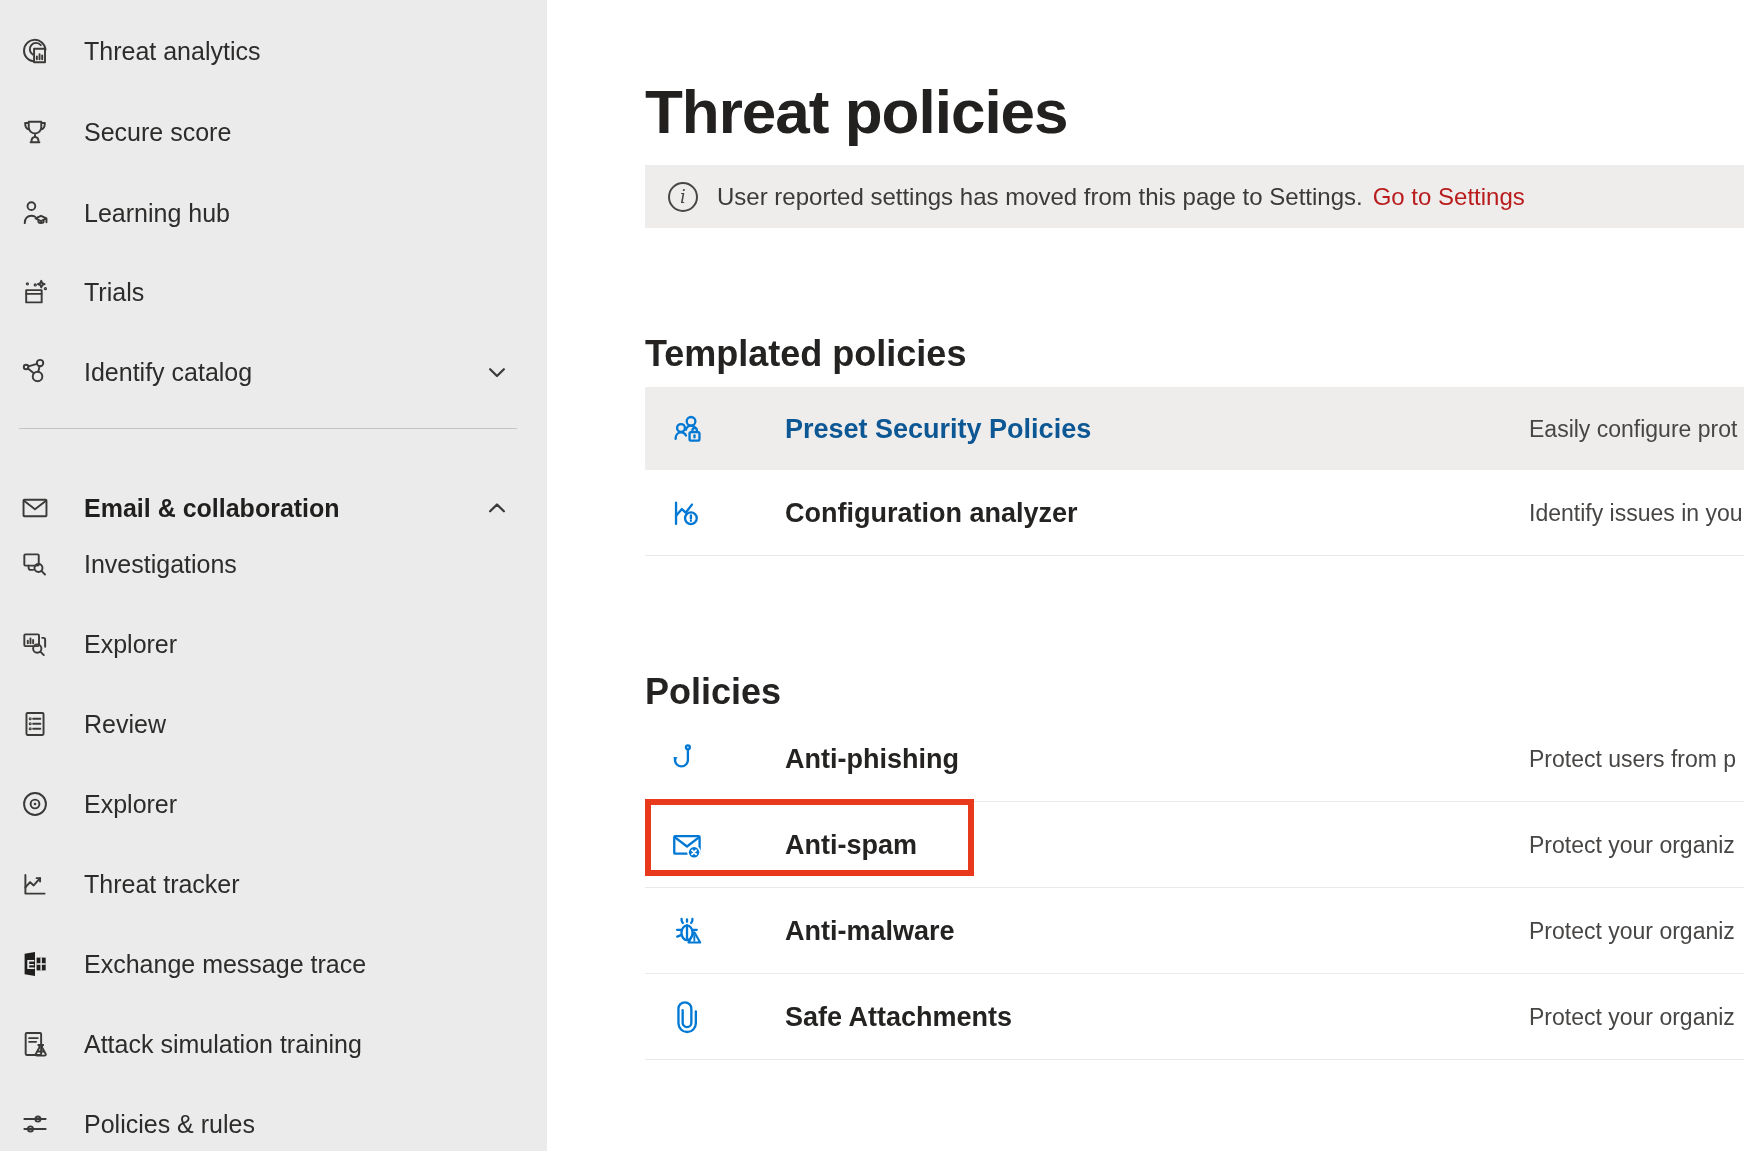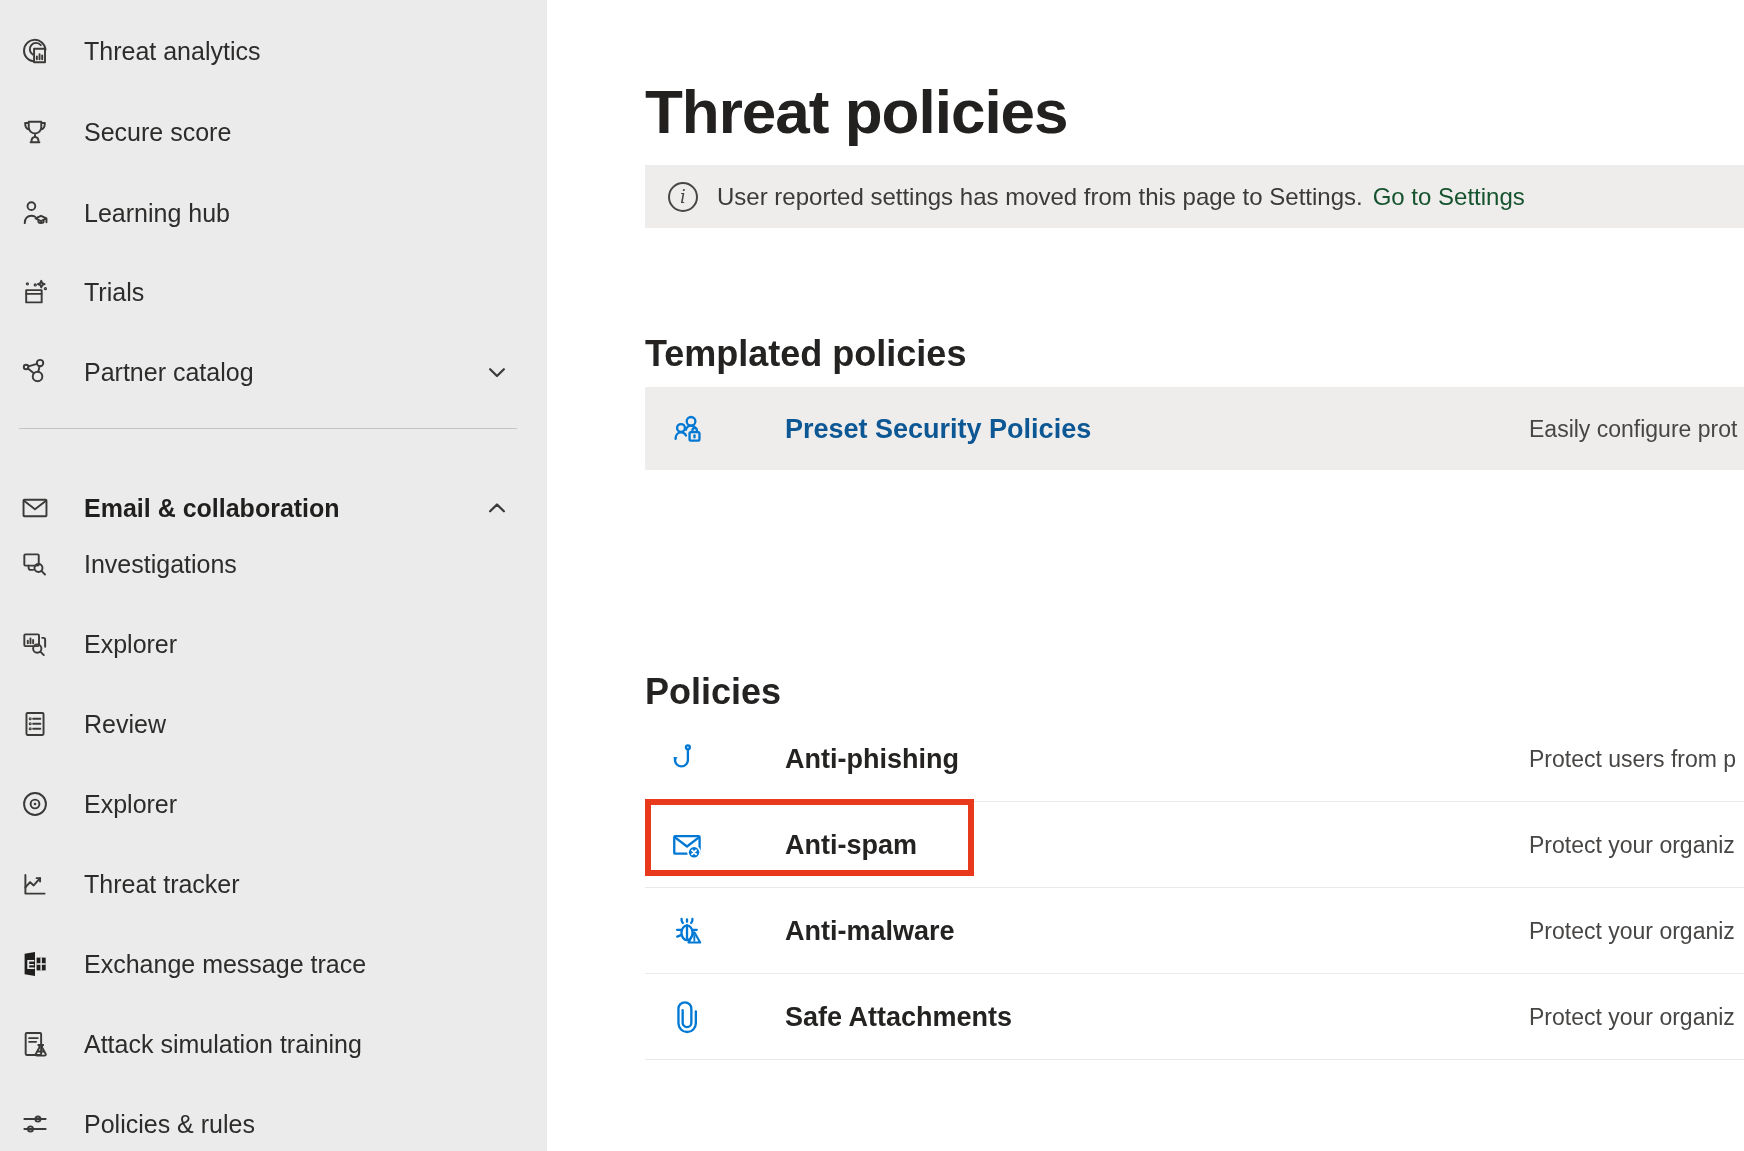--- a/index.html
+++ b/index.html
@@ -25,21 +25,21 @@
   
   .main { position:absolute; left:547px; top:0; width:1197px; height:1151px; background:#ffffff; }
   .page-title { position:absolute; left:98px; top:34px; font-size:62px; font-weight:700;
     color:#232120; letter-spacing:-1px; white-space:nowrap; }
   .banner { position:absolute; left:98px; top:165px; width:1099px; height:63px;
     background:#eeedec; display:flex; align-items:center; }
   .info-icon { width:30px; height:30px; min-width:30px; border:2px solid #494745; border-radius:50%;
     margin-left:23px; display:flex; align-items:center; justify-content:center;
     color:#494745; font-size:18px; font-family:"DejaVu Serif", serif; font-style:italic; line-height:1; }
   .banner-text { margin-left:19px; font-size:24px; color:#3b3a39; white-space:nowrap; }
-  .banner-link { margin-left:10px; font-size:24px; color:#14532d; white-space:nowrap; cursor:pointer; }
+  .banner-link { margin-left:10px; font-size:24px; color:#b91c1c; white-space:nowrap; cursor:pointer; }
 
   .section-heading { position:absolute; left:98px; font-size:36px; font-weight:700; color:#242322; white-space:nowrap; }
   #heading-templated { top:303px; }
   #heading-policies  { top:641px; }
 
   .rows { position:absolute; left:98px; width:1099px;margin-top:12px; }
   #templated-rows { top:375px; }
   #policy-rows    { top:704px; }
   .prow { position:relative; height:86px; border-bottom:1px solid #ebe9e8; cursor:pointer; background:transparent; }
   .prow.selected { height:83px; border-bottom:none; background:#eeedec; }
@@ -109,21 +109,21 @@
 
   <div class="nav-item" style="top:332px">
     <span class="ico">
       <svg viewBox="0 0 24 24">
           <circle class="sb-stroke" cx="5.3" cy="8.3" r="1.7"></circle>
           <circle class="sb-stroke" cx="15.8" cy="5.3" r="2.4"></circle>
           <circle class="sb-stroke" cx="13.9" cy="15.4" r="3.6"></circle>
           <path class="sb-stroke" d="M7 7.8l6.5-1.9M15.4 7.6l-.9 4.3M6.7 9.4l4.4 3.6"></path>
         </svg>
     </span>
-    <span class="lbl">Partner catalog</span>
+    <span class="lbl">Identify catalog</span>
     <span class="chev">
       <svg viewBox="0 0 24 24">
           <polyline points="6.5,9.8 12,15.2 17.5,9.8" fill="none" stroke="#3b3a39" stroke-width="1.8" stroke-linecap="round" stroke-linejoin="round"></polyline>
         </svg>
     </span>
   </div>
 
   <div class="sb-divider"></div>
 
   <div class="nav-item section" style="top:468px">
@@ -263,20 +263,33 @@
             <path class="bl" d="M4.4 18.6c0-2.6 1.5-4.3 3.6-4.3 1.5 0 2.7.8 3.3 2"></path>
             <path class="bl" d="M15.6 14.1v-1.2a1.5 1.5 0 0 1 3 0v1.2"></path>
             <rect class="bl" x="13.7" y="14.1" width="6.6" height="5.6" rx=".9" fill="#eeedec"></rect>
             <path class="bl" d="M17 16.2v1.4"></path>
           </svg>
       </span>
       <span class="lbl">Preset Security Policies</span>
       <span class="desc">Easily configure prot</span>
     </div>
 
+    <div class="prow">
+      <span class="ico">
+        <svg viewBox="0 0 24 24">
+            <path class="bl" d="M4.7 5.1v14.2"></path>
+            <polyline class="bl" points="4.7,13.8 8.6,9.4 11.1,11.8 15.3,6.4"></polyline>
+            <circle class="bl" cx="14.6" cy="15.5" r="3.9" fill="#fff"></circle>
+            <path class="bl" d="M14.6 13.6v2.2"></path>
+            <circle cx="14.6" cy="17.3" r=".75" fill="#0078d4"></circle>
+          </svg>
+      </span>
+      <span class="lbl">Configuration analyzer</span>
+      <span class="desc">Identify issues in you</span>
+    </div>
   </div>
 
   <h2 class="section-heading" id="heading-policies">Policies</h2>
 
   <div class="rows" id="policy-rows">
 
     <div class="prow">
       <span class="ico">
         <svg viewBox="0 0 24 24">
             <circle class="bl" cx="12.6" cy="4.2" r="1.3"></circle>

